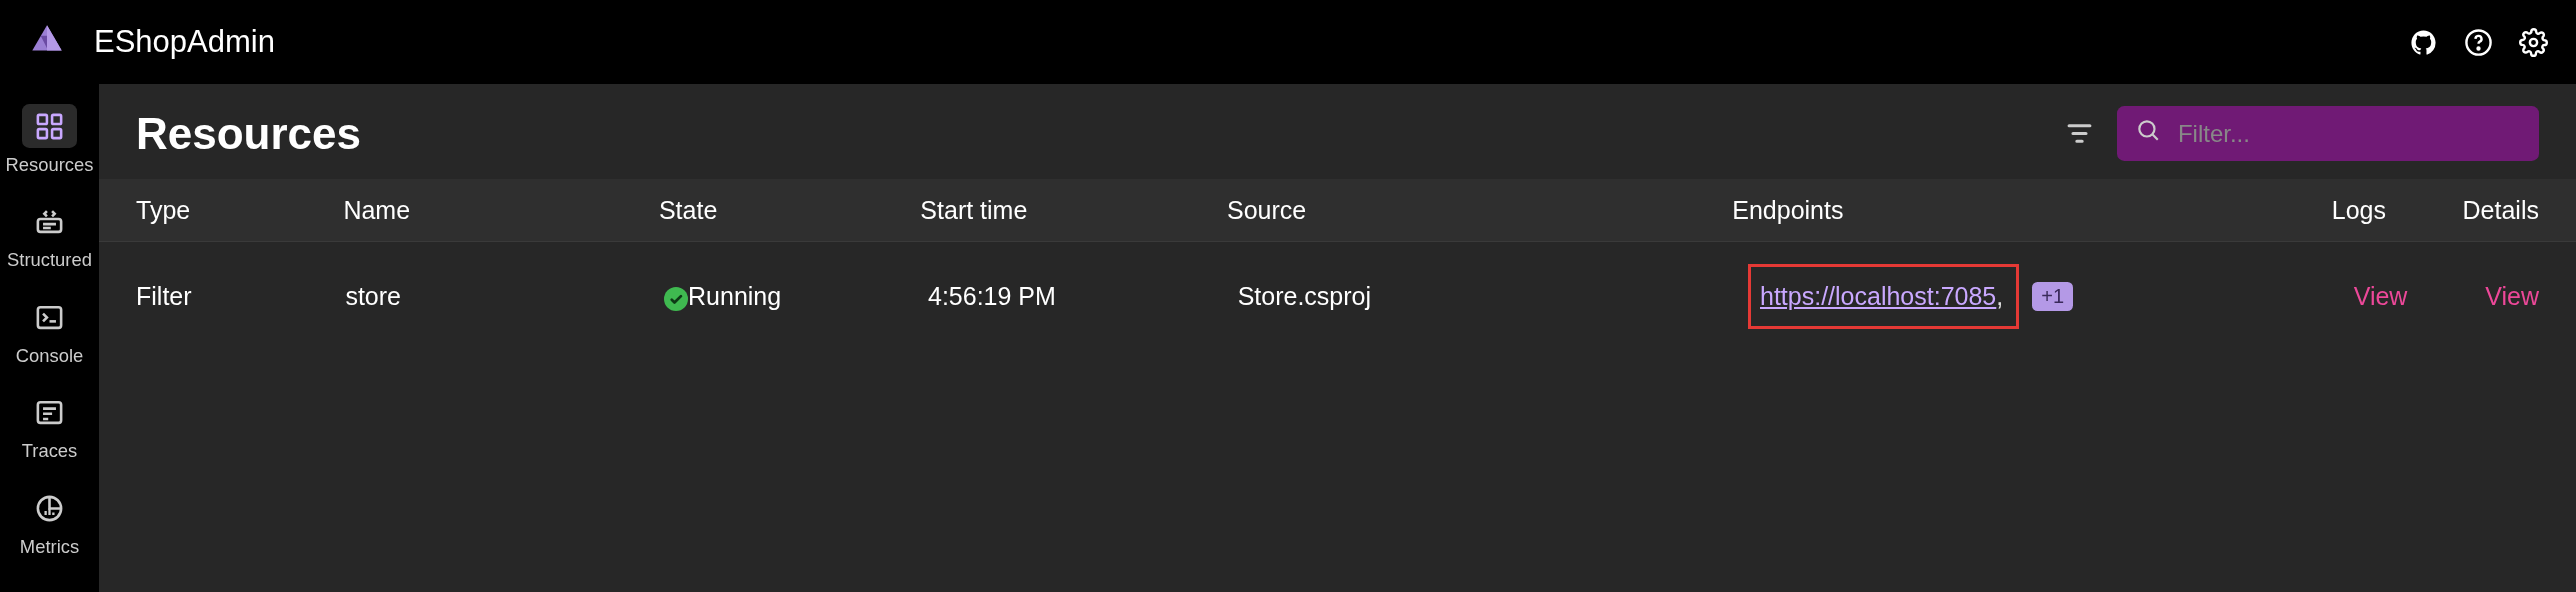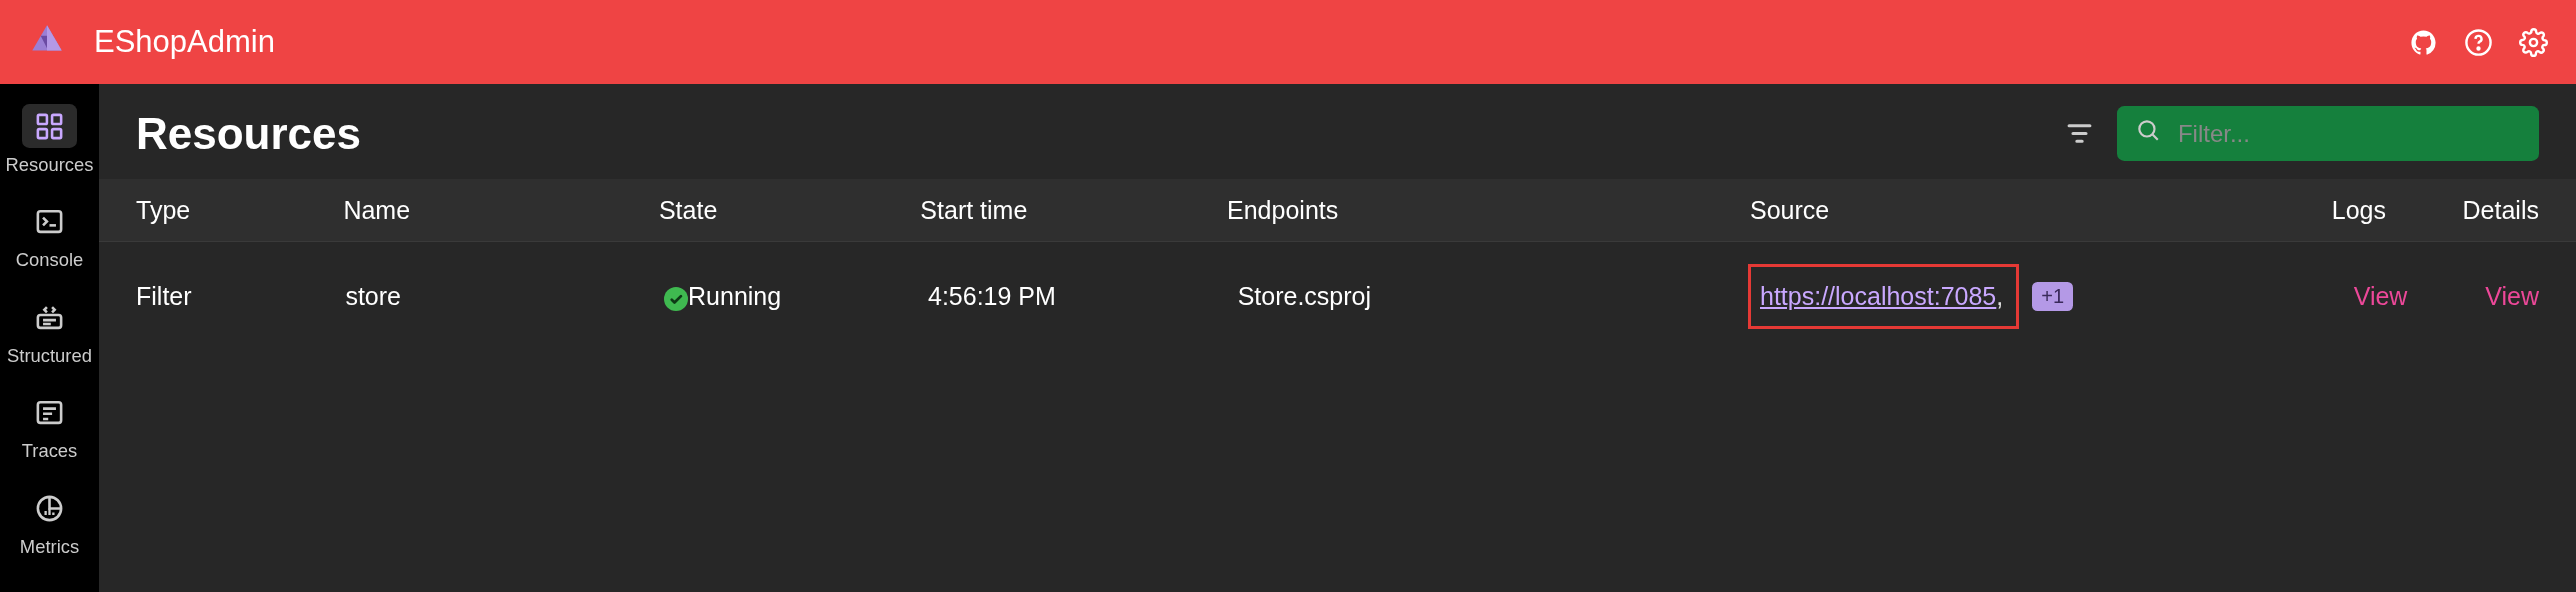--- a/index.html
+++ b/index.html
@@ -12,21 +12,21 @@
       overflow: hidden;
       font-size: 26px;
     }
     .app {
       display: flex;
       flex-direction: column;
       height: 100%;
     }
     .topbar {
       height: 84px;
-      background: #ef4444;
+      background: #000000;
       display: flex;
       align-items: center;
       padding: 0 26px;
     }
     .logo {
       width: 42px;
       height: 42px;
       margin-right: 26px;
     }
     .app-title {
@@ -111,21 +111,21 @@
     }
     .filter-icon {
       width: 31px;
       height: 31px;
       color: #cccccc;
       cursor: pointer;
     }
     .search-wrap {
       display: flex;
       align-items: center;
-      background: #15803d;
+      background: #701a75;
       border-radius: 7.3px;
       padding: 0 18.4px;
       height: 55px;
       width: 422px;
       gap: 16.5px;
     }
     .search-icon {
       color: #cccccc;
     }
     .search-input {
@@ -260,37 +260,37 @@
             <rect x="14" y="3" width="7" height="7" rx="1"></rect>
             <rect x="3" y="14" width="7" height="7" rx="1"></rect>
             <rect x="14" y="14" width="7" height="7" rx="1"></rect>
           </svg>
         </div>
         <span class="nav-label">Resources</span>
       </div>
       <div class="nav-item">
         <div class="nav-icon-wrap">
           <svg viewBox="0 0 24 24" fill="none" stroke="#cccccc" stroke-width="2" width="31" height="31">
-            <rect x="3" y="4" width="18" height="16" rx="2"></rect>
-            <path d="M7 9l3 3-3 3"></path>
-            <path d="M12 15h5"></path>
-          </svg>
-        </div>
-        <span class="nav-label">Console</span>
-      </div>
-      <div class="nav-item">
-        <div class="nav-icon-wrap">
-          <svg viewBox="0 0 24 24" fill="none" stroke="#cccccc" stroke-width="2" width="31" height="31">
             <path d="M14 4l2 2-2 2"></path>
             <path d="M10 4l-2 2 2 2"></path>
             <rect x="3" y="10" width="18" height="10" rx="2"></rect>
             <path d="M7 14h10M7 17h6"></path>
           </svg>
         </div>
         <span class="nav-label">Structured</span>
+      </div>
+      <div class="nav-item">
+        <div class="nav-icon-wrap">
+          <svg viewBox="0 0 24 24" fill="none" stroke="#cccccc" stroke-width="2" width="31" height="31">
+            <rect x="3" y="4" width="18" height="16" rx="2"></rect>
+            <path d="M7 9l3 3-3 3"></path>
+            <path d="M12 15h5"></path>
+          </svg>
+        </div>
+        <span class="nav-label">Console</span>
       </div>
       <div class="nav-item">
         <div class="nav-icon-wrap">
           <svg viewBox="0 0 24 24" fill="none" stroke="#cccccc" stroke-width="2" width="31" height="31">
             <rect x="3" y="4" width="18" height="16" rx="2"></rect>
             <path d="M7 9h10M7 13h7M7 17h4"></path>
           </svg>
         </div>
         <span class="nav-label">Traces</span>
       </div>
@@ -325,22 +325,22 @@
             <input class="search-input" type="text" placeholder="Filter..." style="">
           </div>
         </div>
       </div>
 
       <div class="table-header">
         <div class="th col-type">Type</div>
         <div class="th col-name">Name</div>
         <div class="th col-state">State</div>
         <div class="th col-start">Start time</div>
+        <div class="th col-source">Source</div>
         <div class="th col-endpoints">Endpoints</div>
-        <div class="th col-source">Source</div>
         <div class="th col-logs">Logs</div>
         <div class="th col-details">Details</div>
       </div>
 
       <div class="table-row">
         <div class="td col-type">Filter</div>
         <div class="td col-name">store</div>
         <div class="td col-state">
           <div class="state-cell">
             <span class="status-dot">

